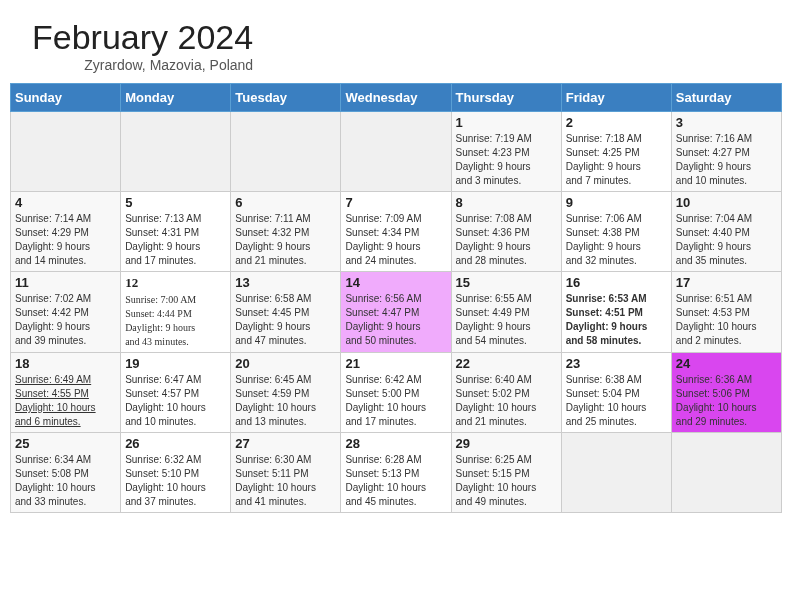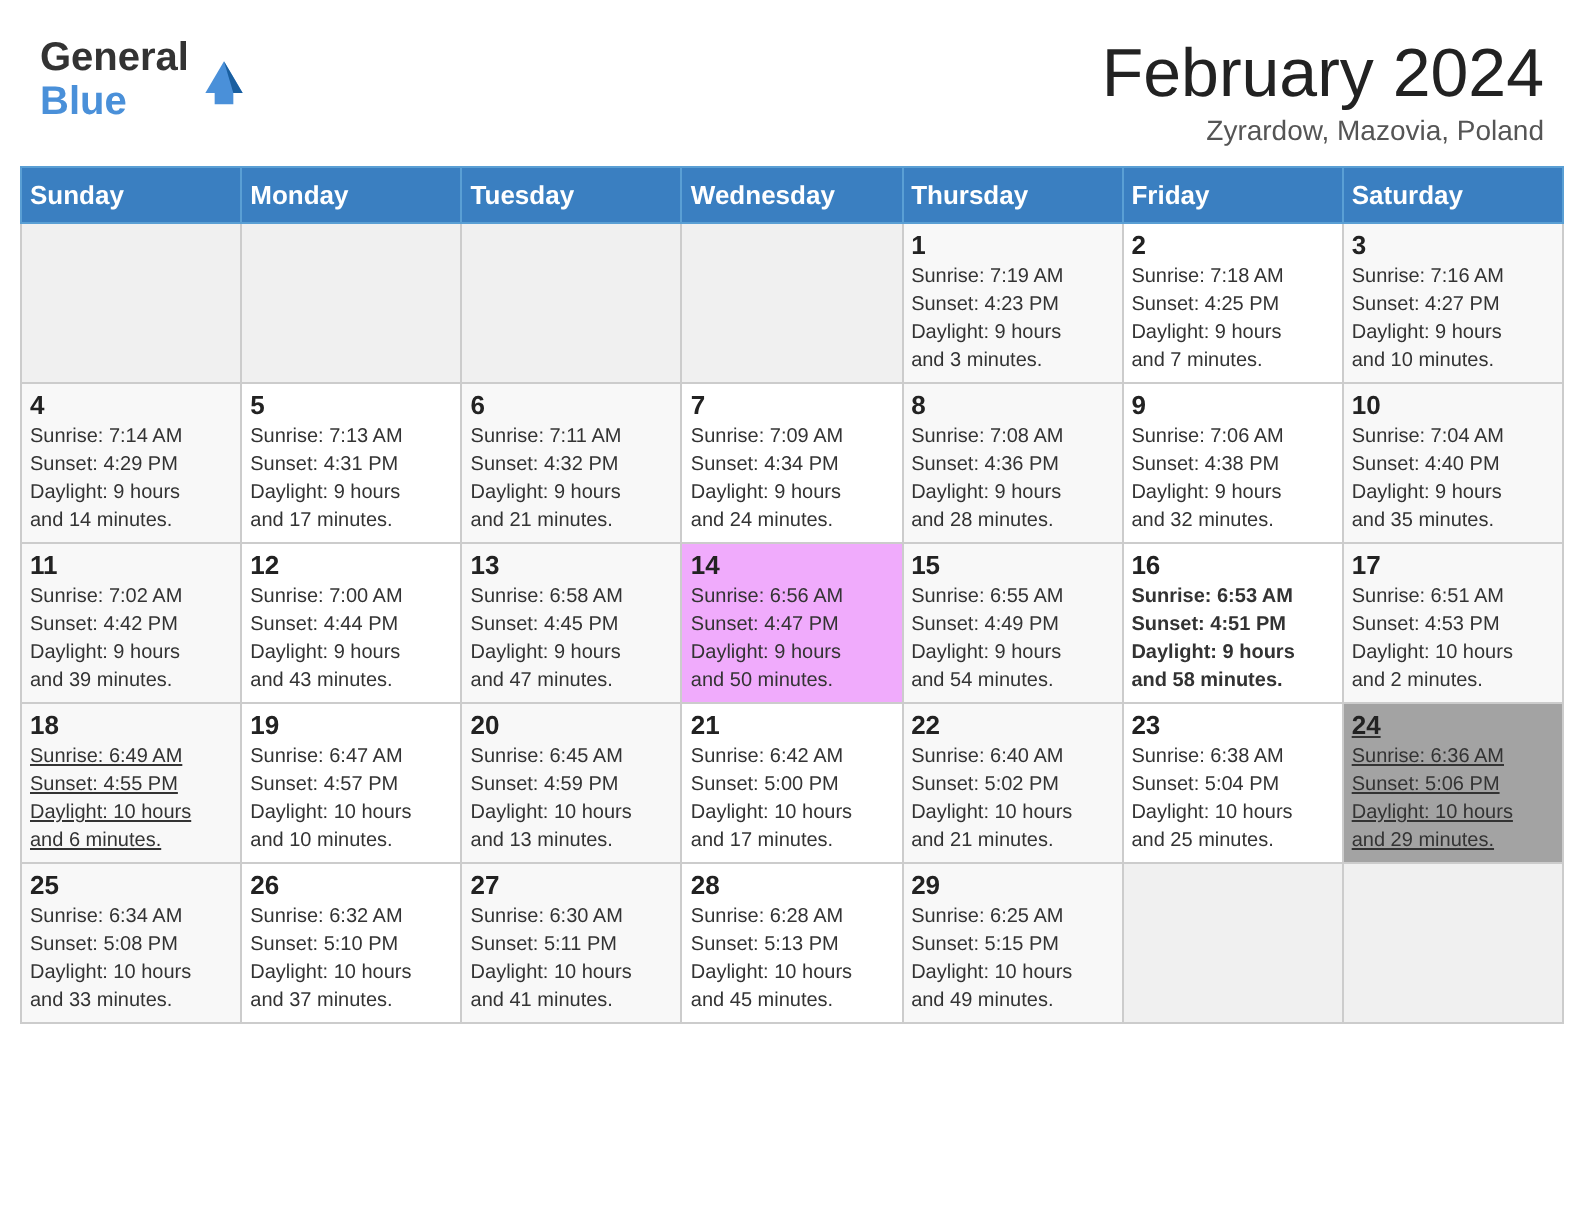--- a/index.html
+++ b/index.html
@@ -76,30 +76,20 @@
       line-height: 1.4;
     }
     .empty-cell {
       background: #f0f0f0 !important;
     }
   </style>
 </head>
 <body>
 
 <div class="header">
-  <div class="logo">
-    <div class="logo-text">
-      <span style="font-size:20px;font-weight:bold;color:#333;">General</span>
-      <span style="font-size:20px;font-weight:bold;color:#4a90d9;">Blue</span>
-    </div>
-    <svg class="logo-icon" viewBox="0 0 30 30" style="margin-left:4px;">
-      <polygon points="5,22 15,5 25,22 20,22 20,28 10,28 10,22" fill="#4a90d9"></polygon>
-      <polygon points="15,5 25,22 20,22" fill="#1a5fa0"></polygon>
-    </svg>
-  </div>
   <div class="title-area">
     <div style="font-size:34px;font-weight:normal;color:#222;margin-left:12px;">February 2024</div>
     <div style="font-size:14px;color:#555;">Zyrardow, Mazovia, Poland</div>
   </div>
 </div>
 
 <table class="calendar">
   <thead>
     <tr>
     <th>Sunday</th>
@@ -191,21 +181,21 @@
         </td>
       </tr>
       <tr>
         <td style="background: rgb(248, 248, 248);">
           <span class="day-number">11</span>
           <div class="day-info" style="white-space: pre-line;">Sunrise: 7:02 AM
 Sunset: 4:42 PM
 Daylight: 9 hours
 and 39 minutes.</div>
         </td>
-        <td style="background: rgb(255, 255, 255);">
+        <td style="background: rgb(255, 255, 255); font-family: Liberation Serif, serif;">
           <span class="day-number">12</span>
           <div class="day-info" style="white-space: pre-line;">Sunrise: 7:00 AM
 Sunset: 4:44 PM
 Daylight: 9 hours
 and 43 minutes.</div>
         </td>
         <td style="background: rgb(248, 248, 248);">
           <span class="day-number">13</span>
           <div class="day-info" style="white-space: pre-line;">Sunrise: 6:58 AM
 Sunset: 4:45 PM
@@ -277,21 +267,21 @@
 Daylight: 10 hours
 and 21 minutes.</div>
         </td>
         <td style="background: rgb(255, 255, 255);">
           <span class="day-number">23</span>
           <div class="day-info" style="white-space: pre-line;">Sunrise: 6:38 AM
 Sunset: 5:04 PM
 Daylight: 10 hours
 and 25 minutes.</div>
         </td>
-        <td style="background: #a3a3a3; text-decoration: underline;">
+        <td style="background: #d946ef;">
           <span class="day-number">24</span>
           <div class="day-info" style="white-space: pre-line;">Sunrise: 6:36 AM
 Sunset: 5:06 PM
 Daylight: 10 hours
 and 29 minutes.</div>
         </td>
       </tr>
       <tr>
         <td style="background: rgb(248, 248, 248);">
           <span class="day-number">25</span>

